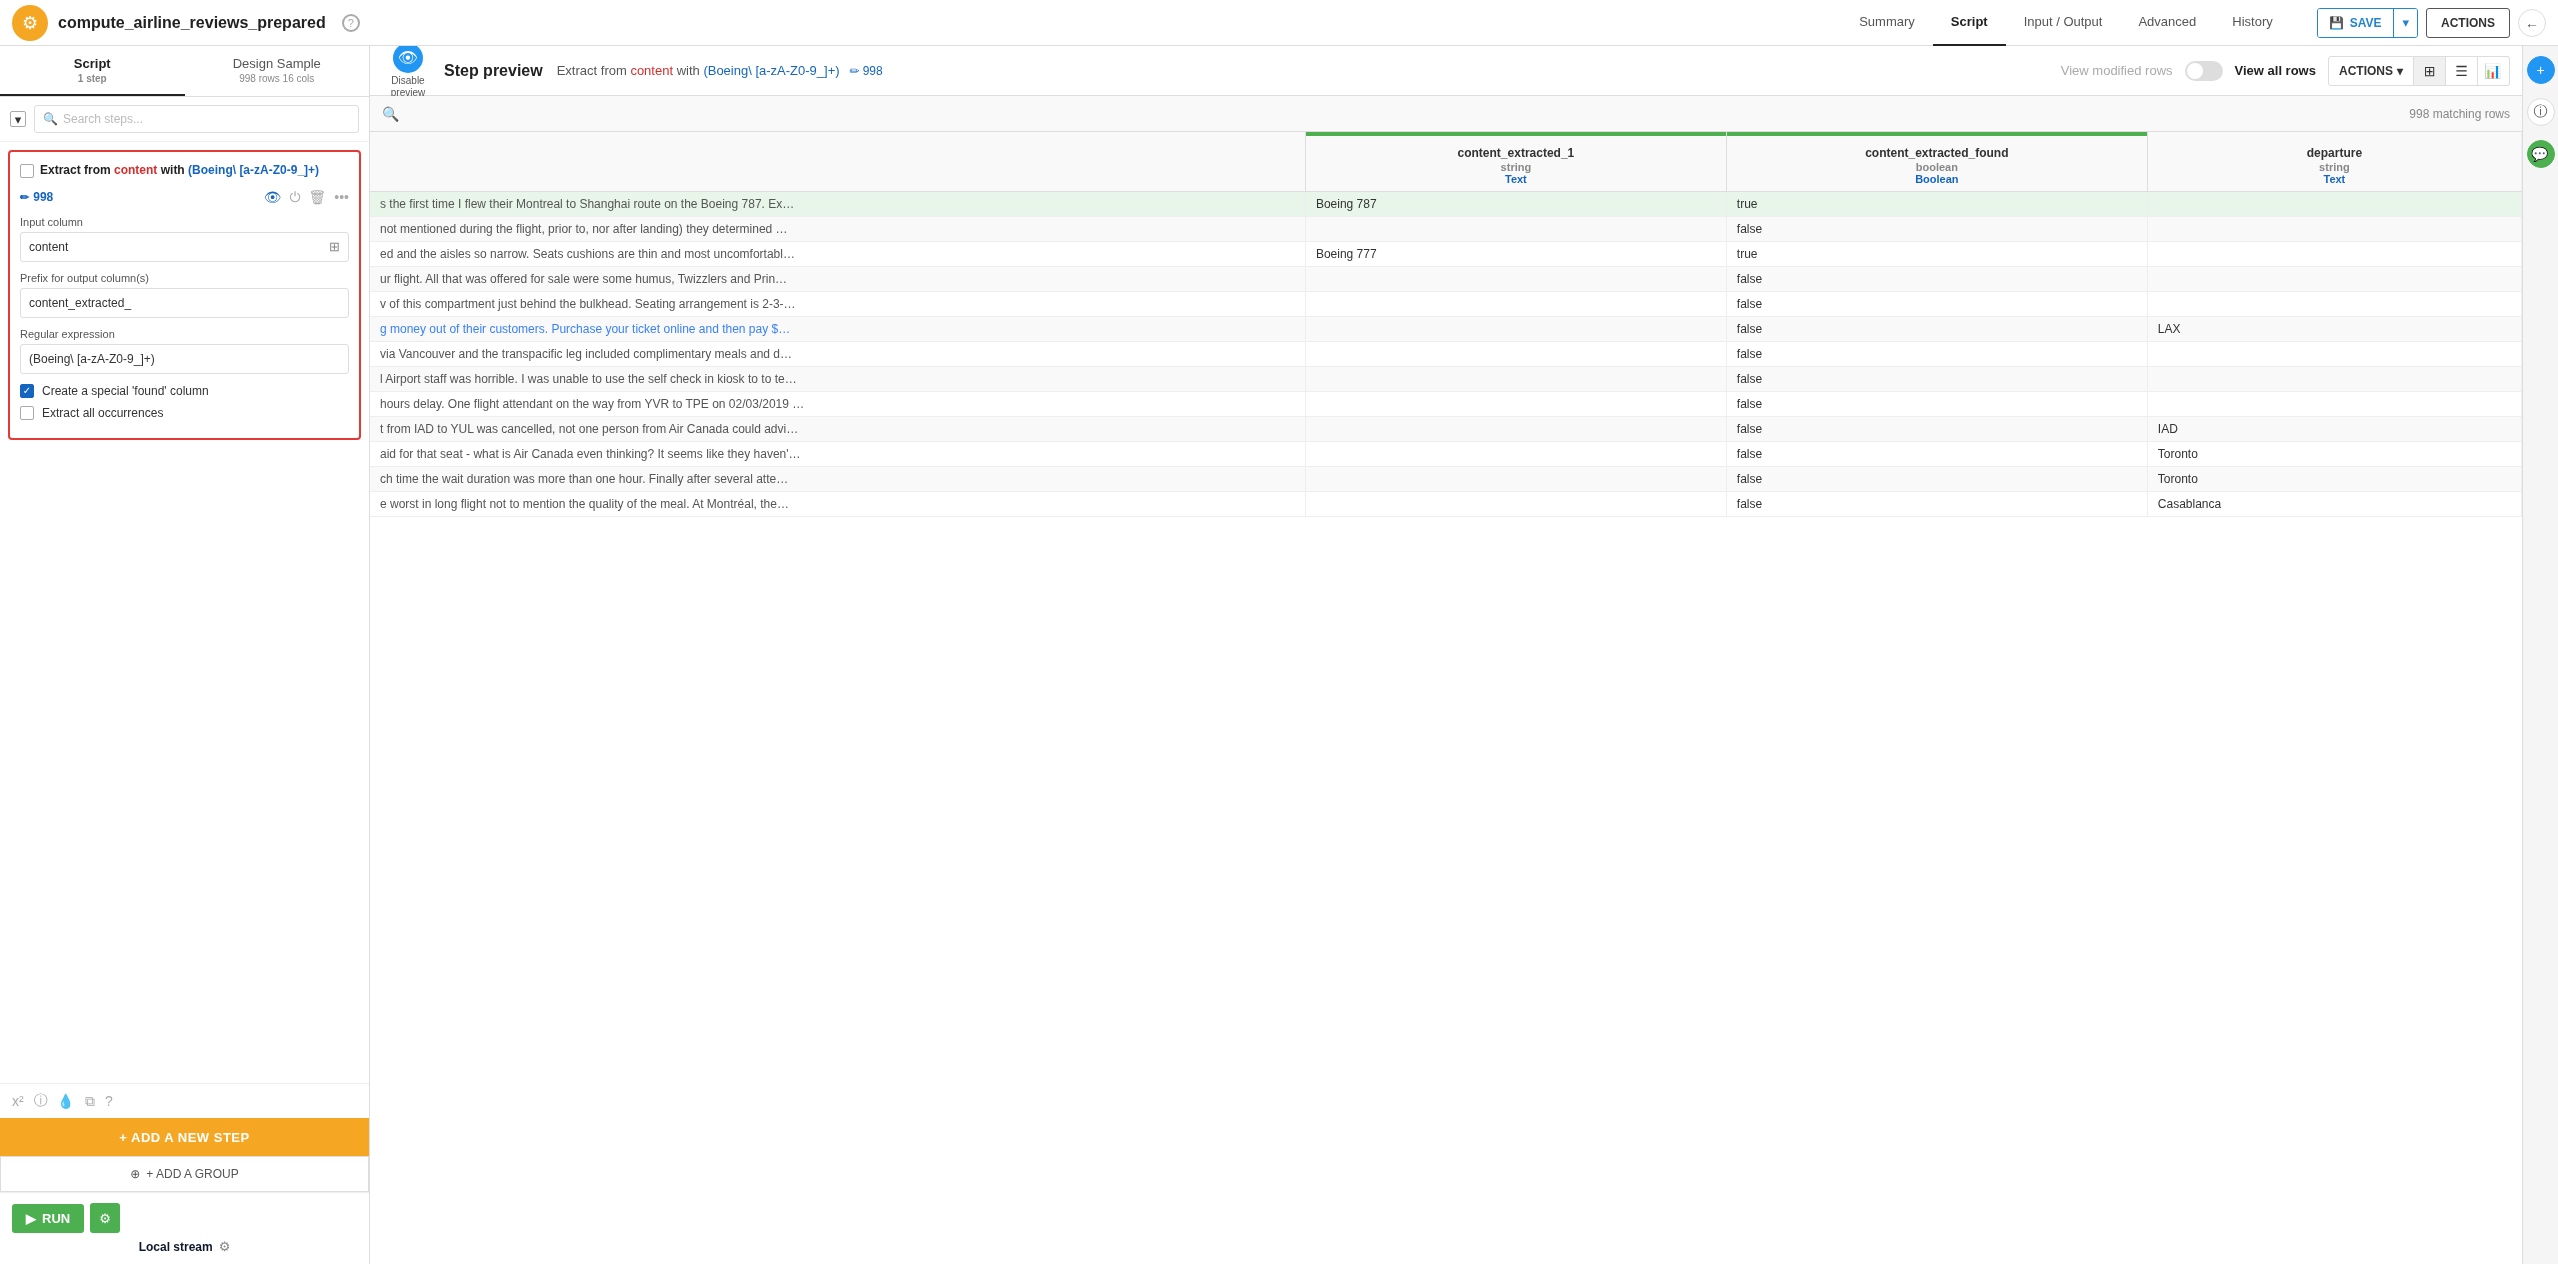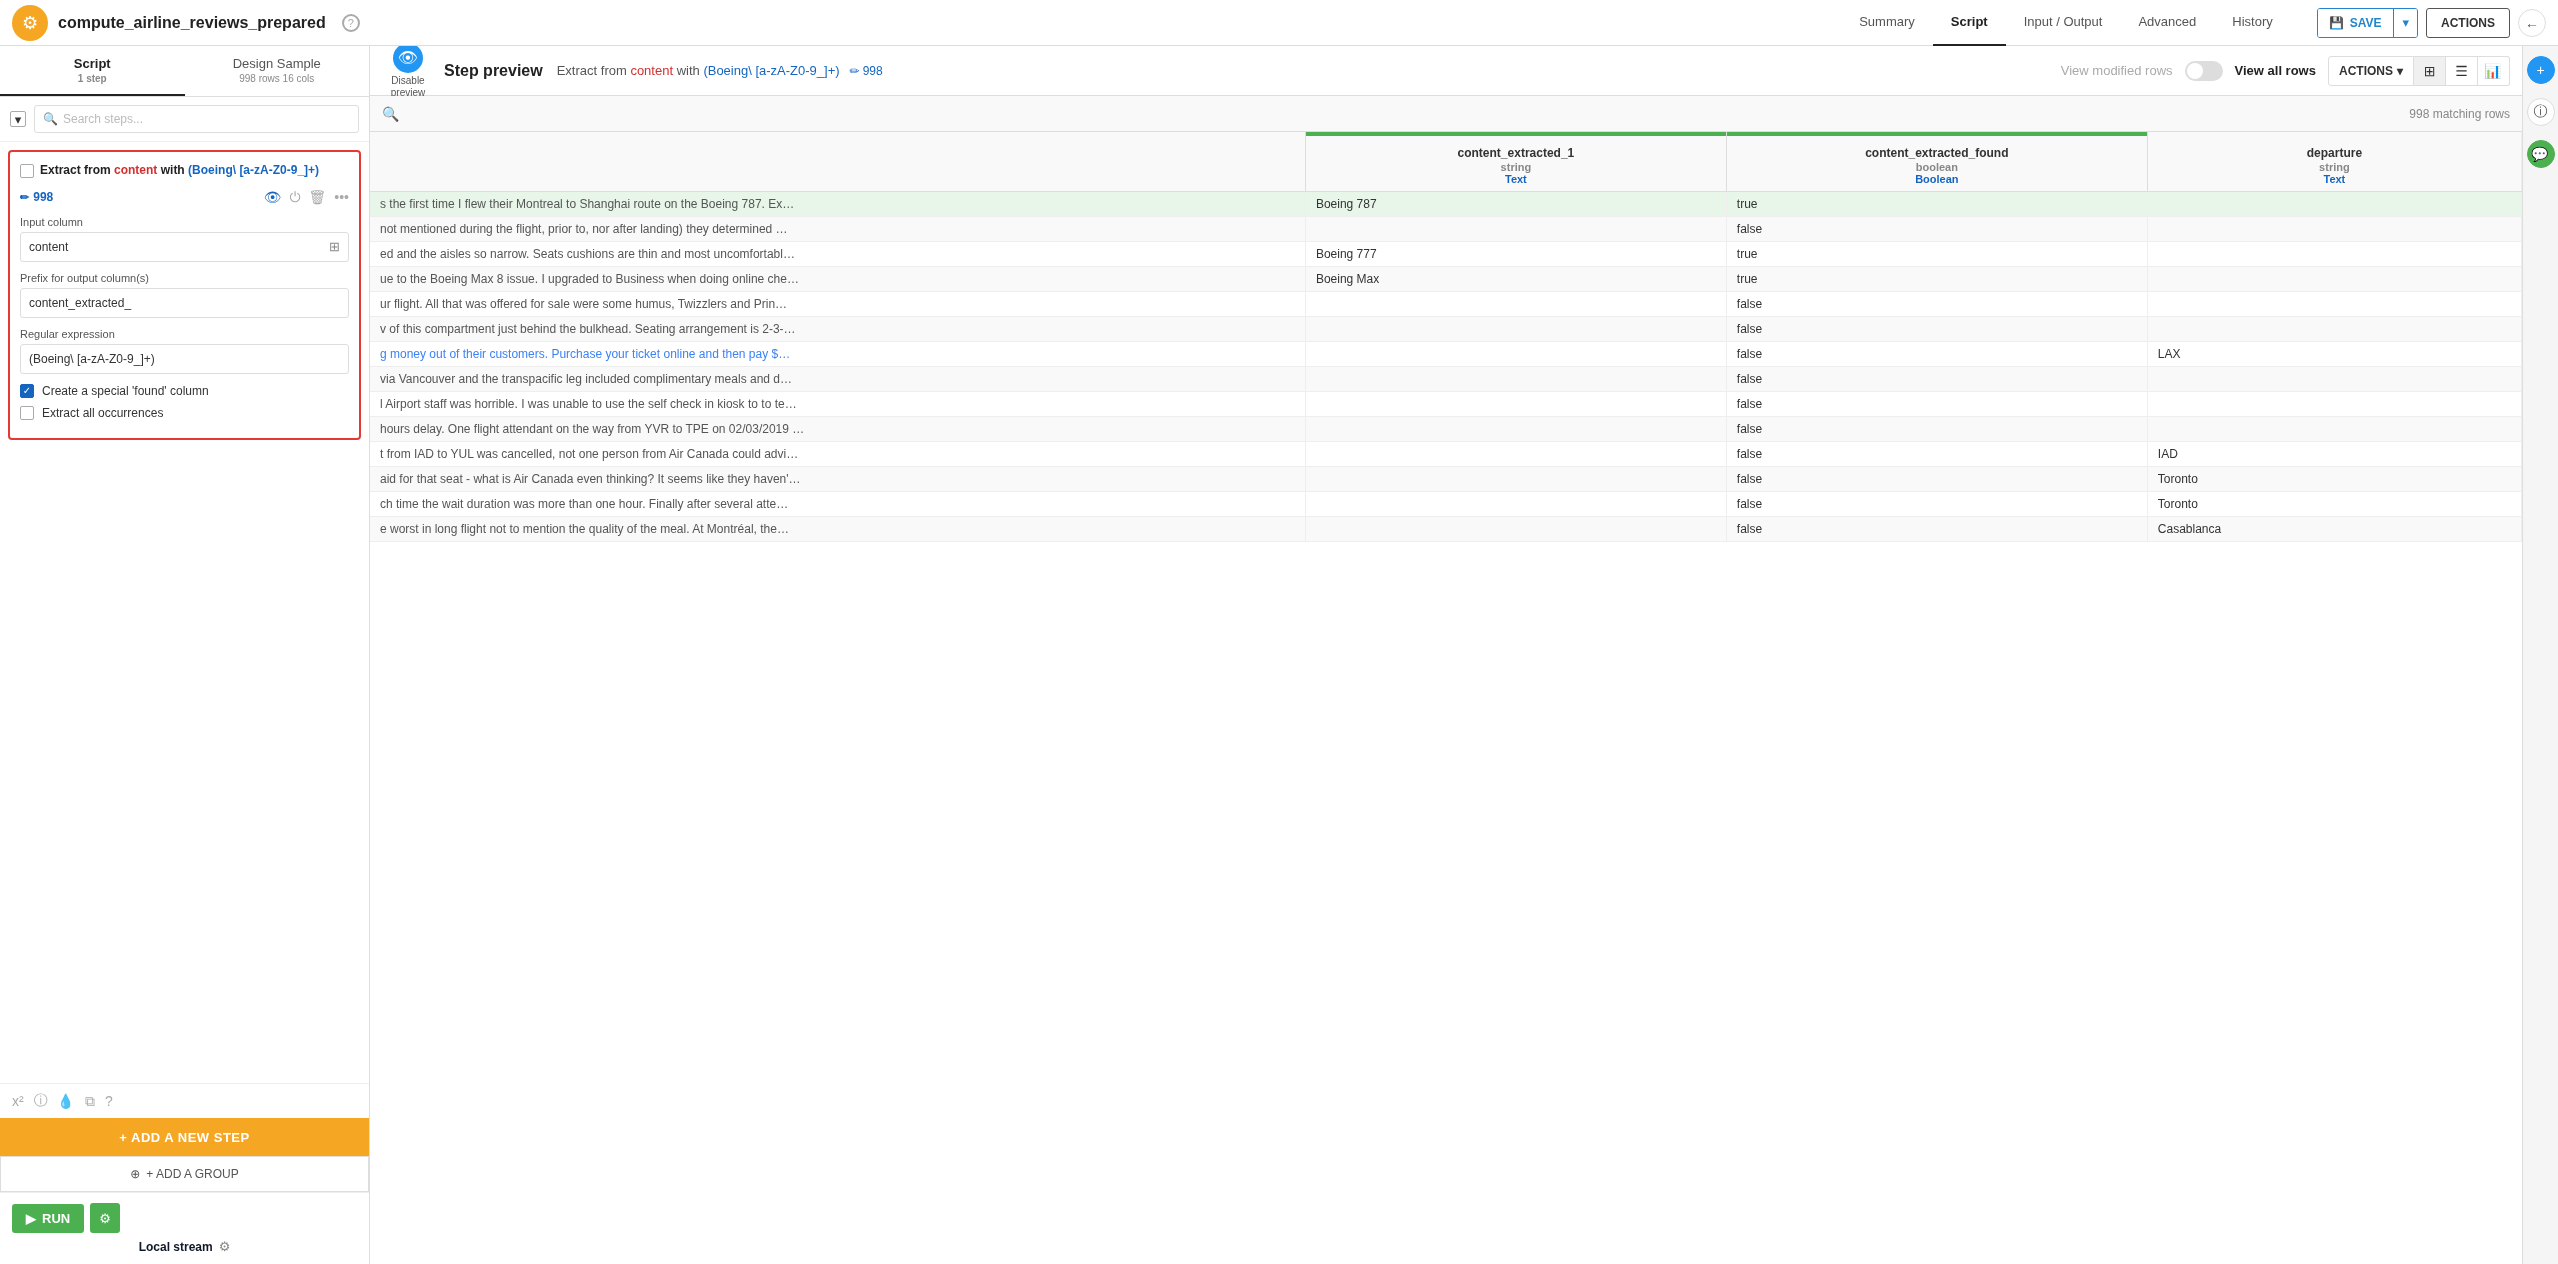--- a/index.html
+++ b/index.html
@@ -461,26 +461,20 @@
               <td>false</td>
               <td></td>
             </tr>
             <tr>
               <td style="max-width: 400px; color: rgb(85, 85, 85);">ed and the aisles so narrow. Seats cushions are thin and most uncomfortabl…</td>
               <td>Boeing 777</td>
               <td>true</td>
               <td></td>
             </tr>
             <tr>
-              <td style="max-width: 400px; color: rgb(85, 85, 85);">ue to the Boeing Max 8 issue. I upgraded to Business when doing online che…</td>
-              <td>Boeing Max</td>
-              <td>true</td>
-              <td></td>
-            </tr>
-            <tr>
               <td style="max-width: 400px; color: rgb(85, 85, 85);">ur flight. All that was offered for sale were some humus, Twizzlers and Prin…</td>
               <td></td>
               <td>false</td>
               <td></td>
             </tr>
             <tr>
               <td style="max-width: 400px; color: rgb(85, 85, 85);">v of this compartment just behind the bulkhead. Seating arrangement is 2-3-…</td>
               <td></td>
               <td>false</td>
               <td></td>

